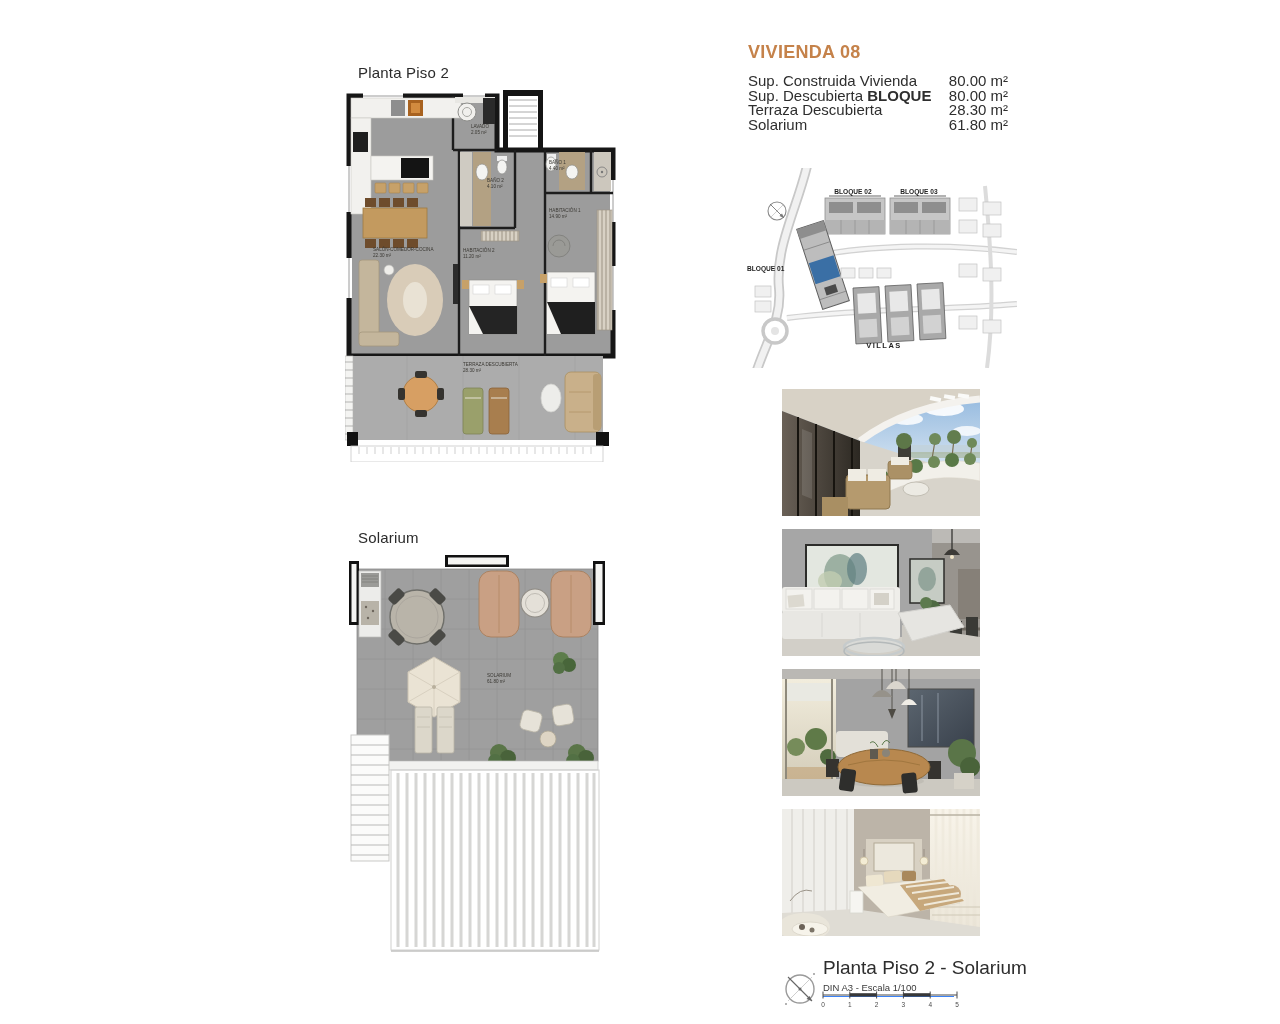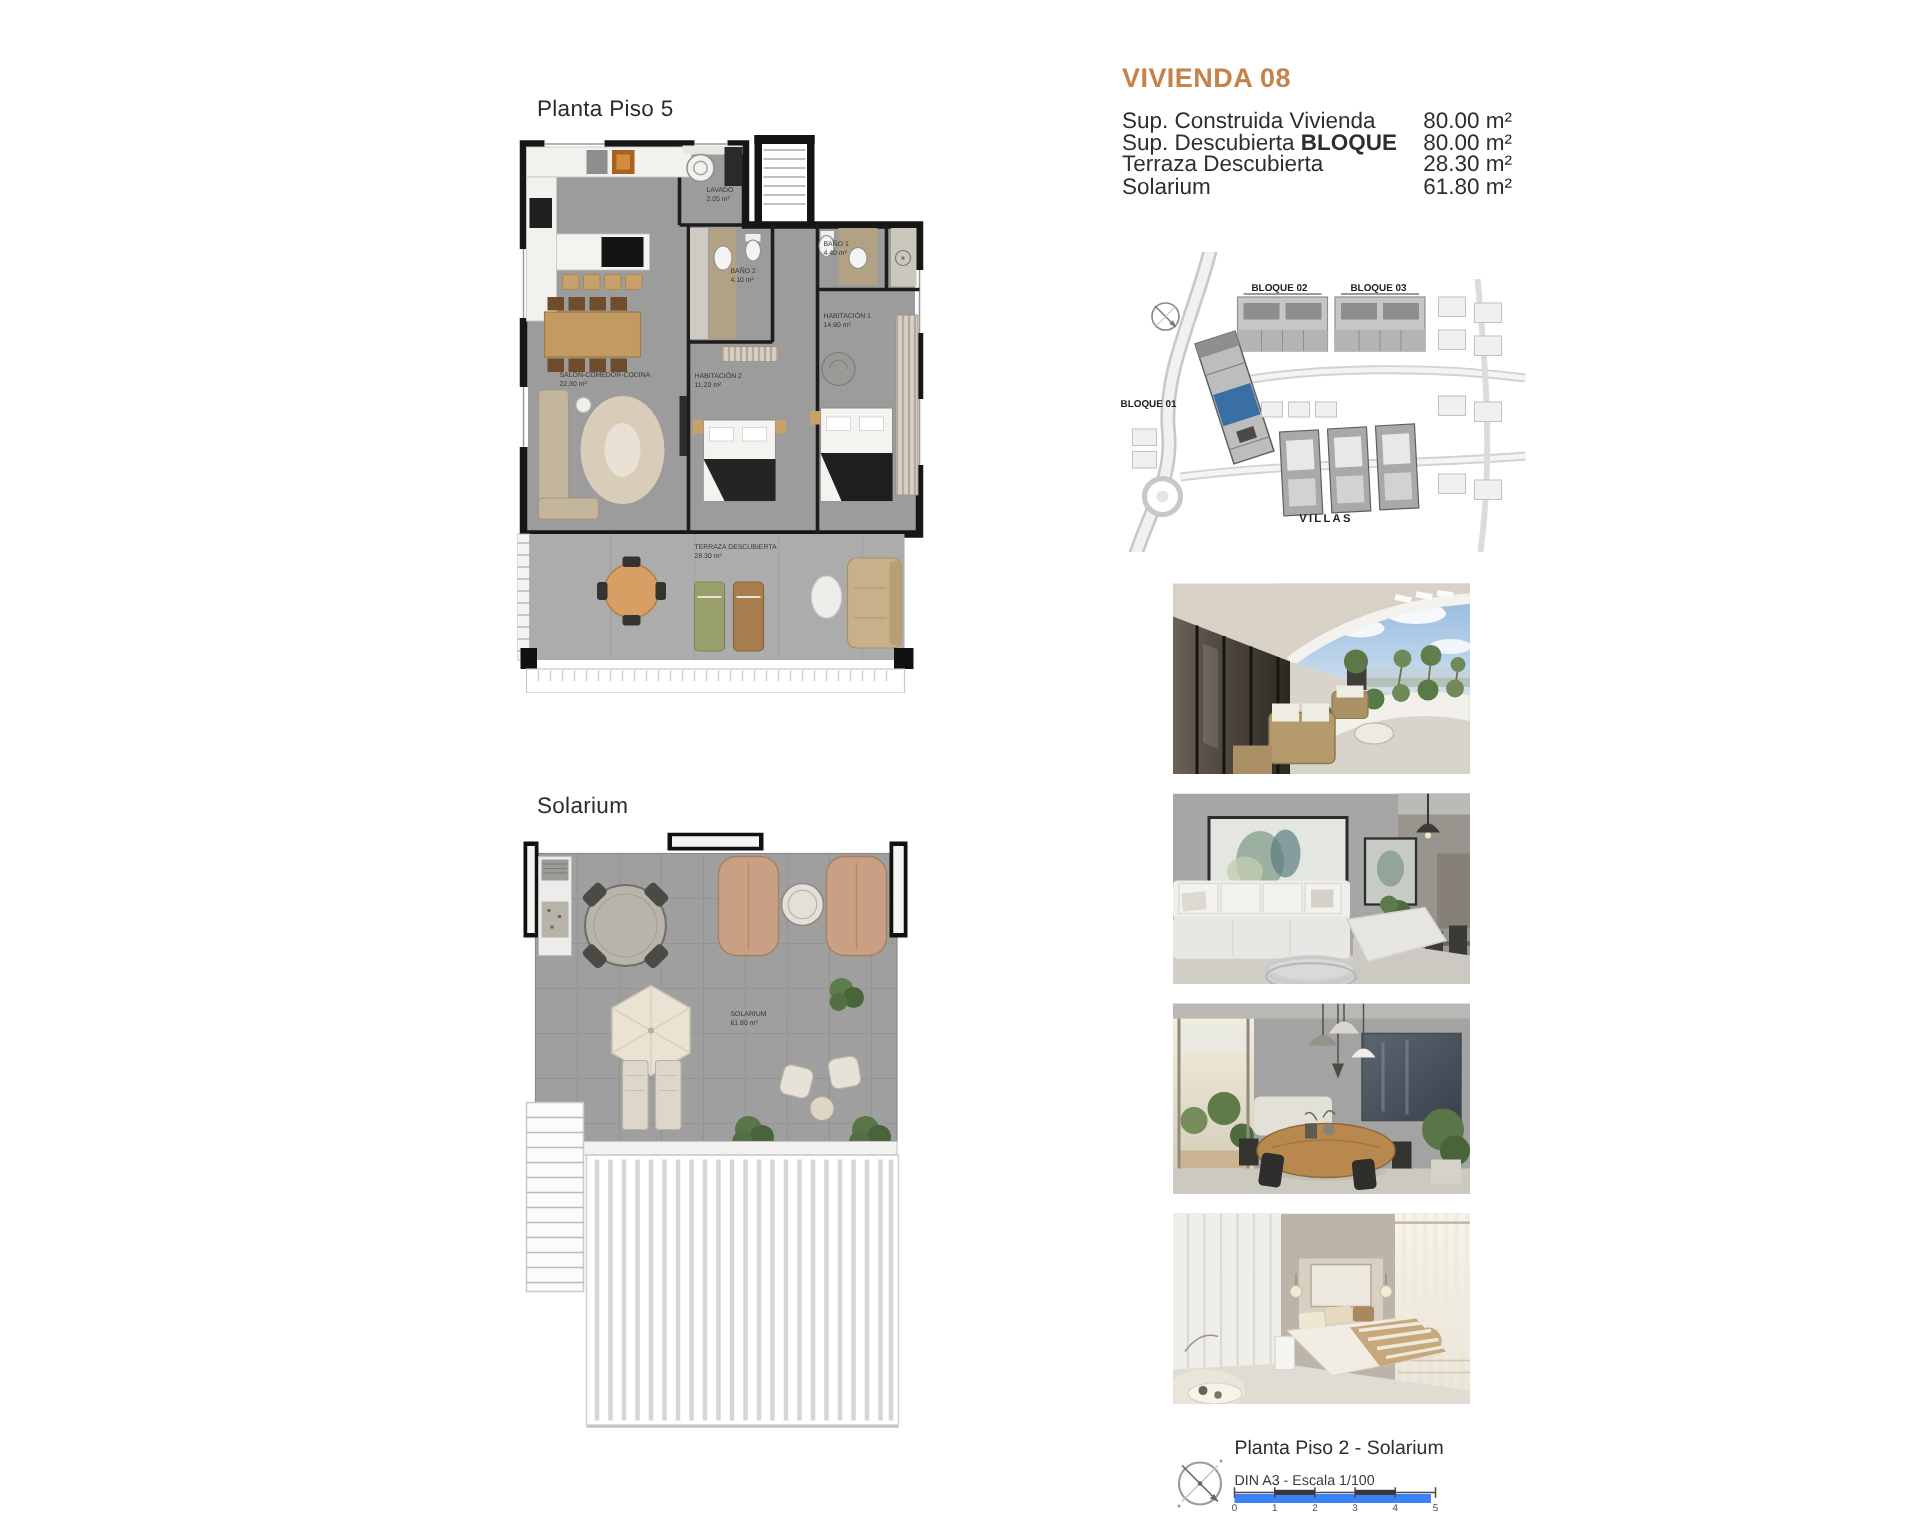--- a/index.html
+++ b/index.html
@@ -8,33 +8,33 @@
   .abs{position:absolute;}
   .plan-title{font-size:15px;color:#2b2b2b;letter-spacing:.2px;}
   .block-title{font-size:18px;font-weight:bold;color:#161616;letter-spacing:.2px;white-space:pre;}
   .unit-title{font-size:18px;font-weight:bold;color:#c5824a;letter-spacing:.3px;margin-top:16px;}
   .specs{width:260px;margin-top:11px;}
   .spec-row{display:flex;justify-content:space-between;font-size:15px;color:#2e2e2e;line-height:14.5px;}
   .spec-row .strong{font-weight:bold;}
   svg text{font-family:"Liberation Sans",sans-serif;}
   .room-label{font-size:4.6px;fill:#3a3833;}
   .map-label{font-size:6.6px;font-weight:bold;fill:#1e1e1e;}
-  .footer-title{font-size:13px;color:#2d2d2d;}
-  .footer-sub{font-size:9.5px;color:#3a3a3a;display:inline-block;border-bottom:6px solid #3b82f6;
+  .footer-title{font-size:19px;color:#2d2d2d;}
+  .footer-sub{font-size:9.5px;color:#3a3a3a;display:inline-block;border-bottom:1px solid #3b82f6;
               padding-bottom:3px;width:131px;}
   .photo{position:absolute;left:782px;width:198px;height:127px;}
   .photo svg,.planesvg{display:block;}
   .tick-num{font-size:6.5px;fill:#4a4a4a;}
 </style>
 </head>
 <body>
 
 <div id="page">
 
-  <div class="abs plan-title" style="left:358px;top:64px;">Planta Piso 5</div>
+  <div class="abs plan-title" style="left:358px;top:64px;">Planta Piso 2</div>
 
   <svg class="abs planesvg" style="left:345px;top:88px;" width="273" height="374" viewBox="0 0 273 374">
     <defs>
       <pattern id="hatchV" width="4" height="4" patternUnits="userSpaceOnUse">
         <rect width="4" height="4" fill="#d8d1c4"></rect>
           <path d="M1,0 V4" stroke="#9d9384" stroke-width="1"></path>
       </pattern>
     </defs>
 
     <g>

